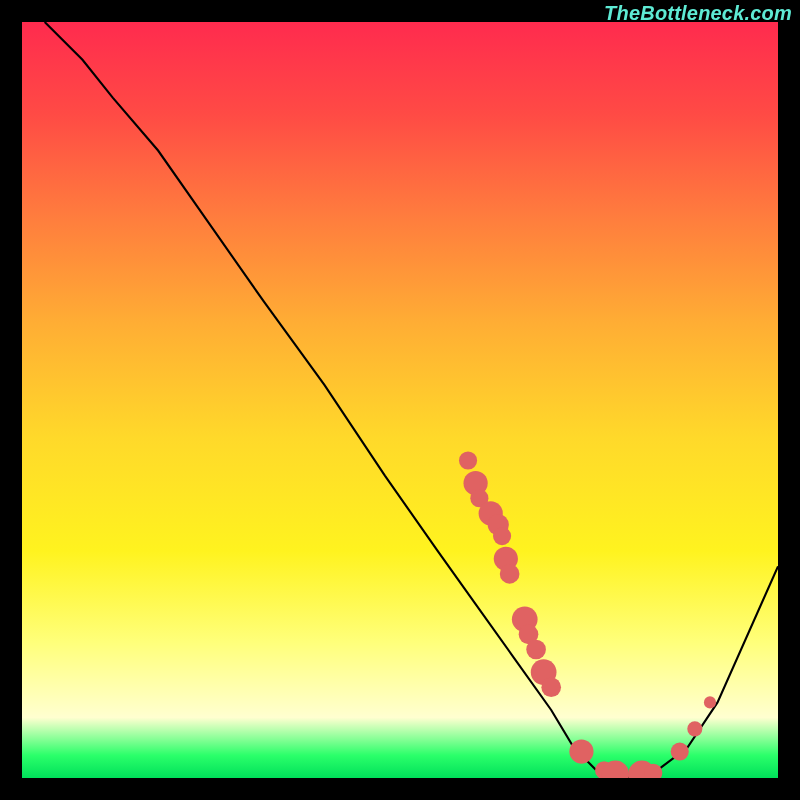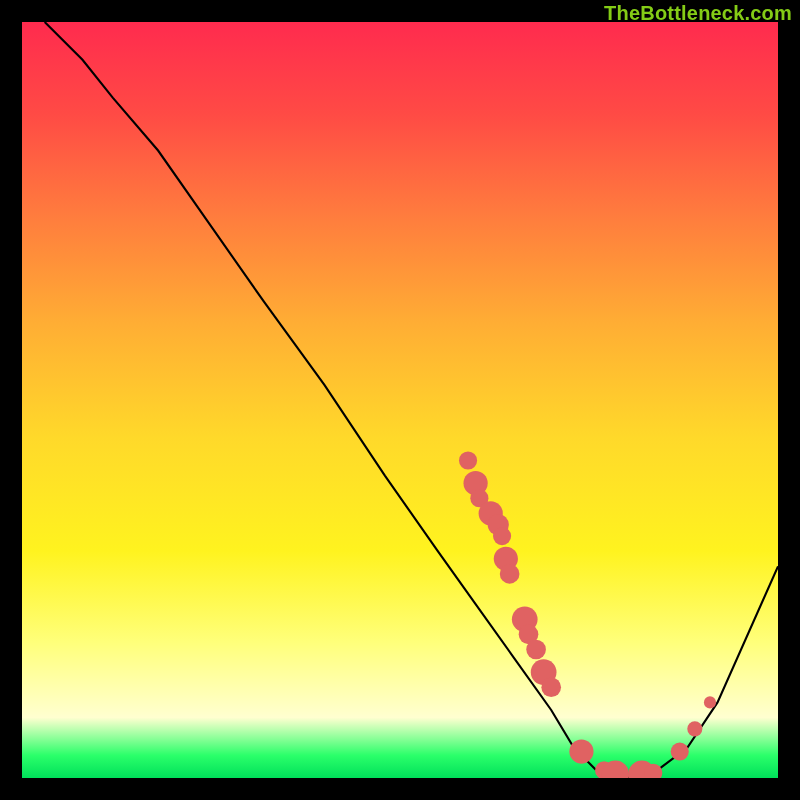--- a/index.html
+++ b/index.html
@@ -22,22 +22,23 @@
       #2bff6a 97%,
       #00e05a 100%);
   }
   .watermark {
     position: absolute;
     top: 2px;
     right: 8px;
     font-family: Arial, Helvetica, sans-serif;
     font-size: 20px;
     font-weight: 700;
-    color: #84cc16;
+    color: #5eead4;
     letter-spacing: 0.2px;
+    font-style: italic;
   }
   svg.curve {
     position: absolute;
     left: 0; top: 0;
     width: 756px; height: 756px;
   }
 </style>
 </head>
 <body>
 

